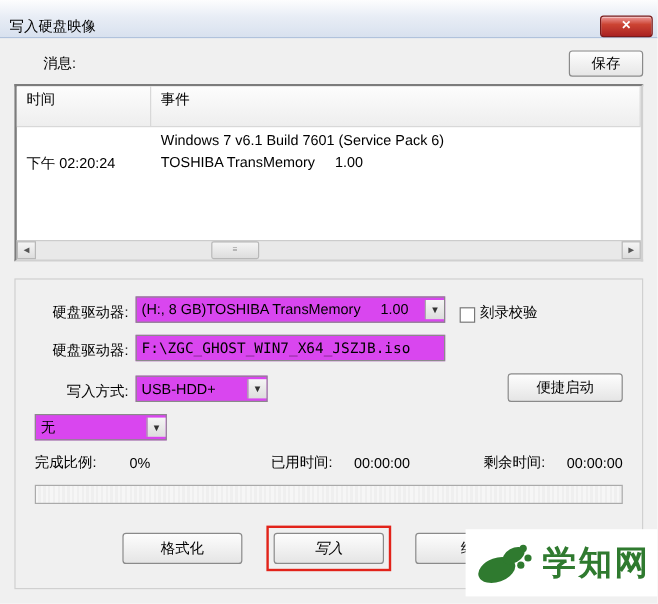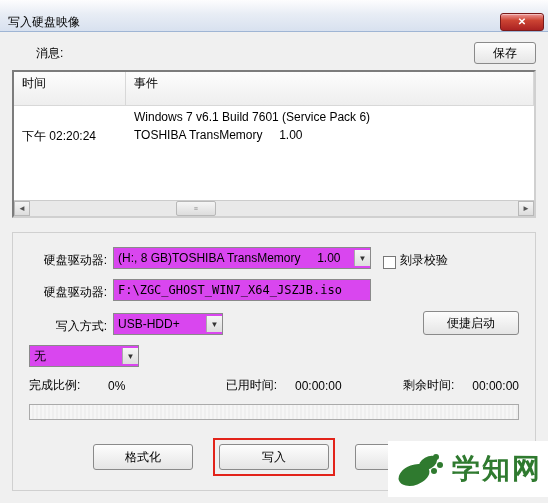--- a/index.html
+++ b/index.html
@@ -41,21 +41,21 @@
 .btn { height: 24px; background: linear-gradient(#fdfdfd,#e5e5e5); border: 1px solid #8a8a8a; border-radius: 3px; padding: 0 14px; font-size: 12px; }
 
 .status-row { display: flex; align-items: center; margin-top: 6px; gap: 11px; }
 .status-row > div { white-space: pre; }
 
 .progress { margin-top: 10px; height: 16px; border: 1px solid #aaa; background: repeating-linear-gradient(90deg, #f6f6f6, #f6f6f6 2px, #efefef 2px, #efefef 4px); }
 
 .bottom-btns { margin-top: 18px; display: flex; gap: 20px; justify-content: center; align-items: center; }
 .bottom-btns .btn { width: 100px; height: 26px; }
 .write-wrap { border: 2px solid #e2231a; padding: 4px; }
-.write-wrap .btn { width: 110px; height: 26px; }
+.write-wrap .btn { width: 92px; height: 26px; font-style: italic; }
 
 .watermark { position: absolute; right: 0; bottom: 6px; display: flex; align-items: center; gap: 6px; background: #fff; padding: 4px 6px; }
 .wm-icon { width: 52px; height: 48px; position: relative; }
 .wm-text { font-size: 28px; color: #2f7a2f; font-weight: 600; letter-spacing: 2px; }
 </style>
 </head>
 <body>
 
 <div class="titlebar">
   <span class="title">写入硬盘映像</span>

